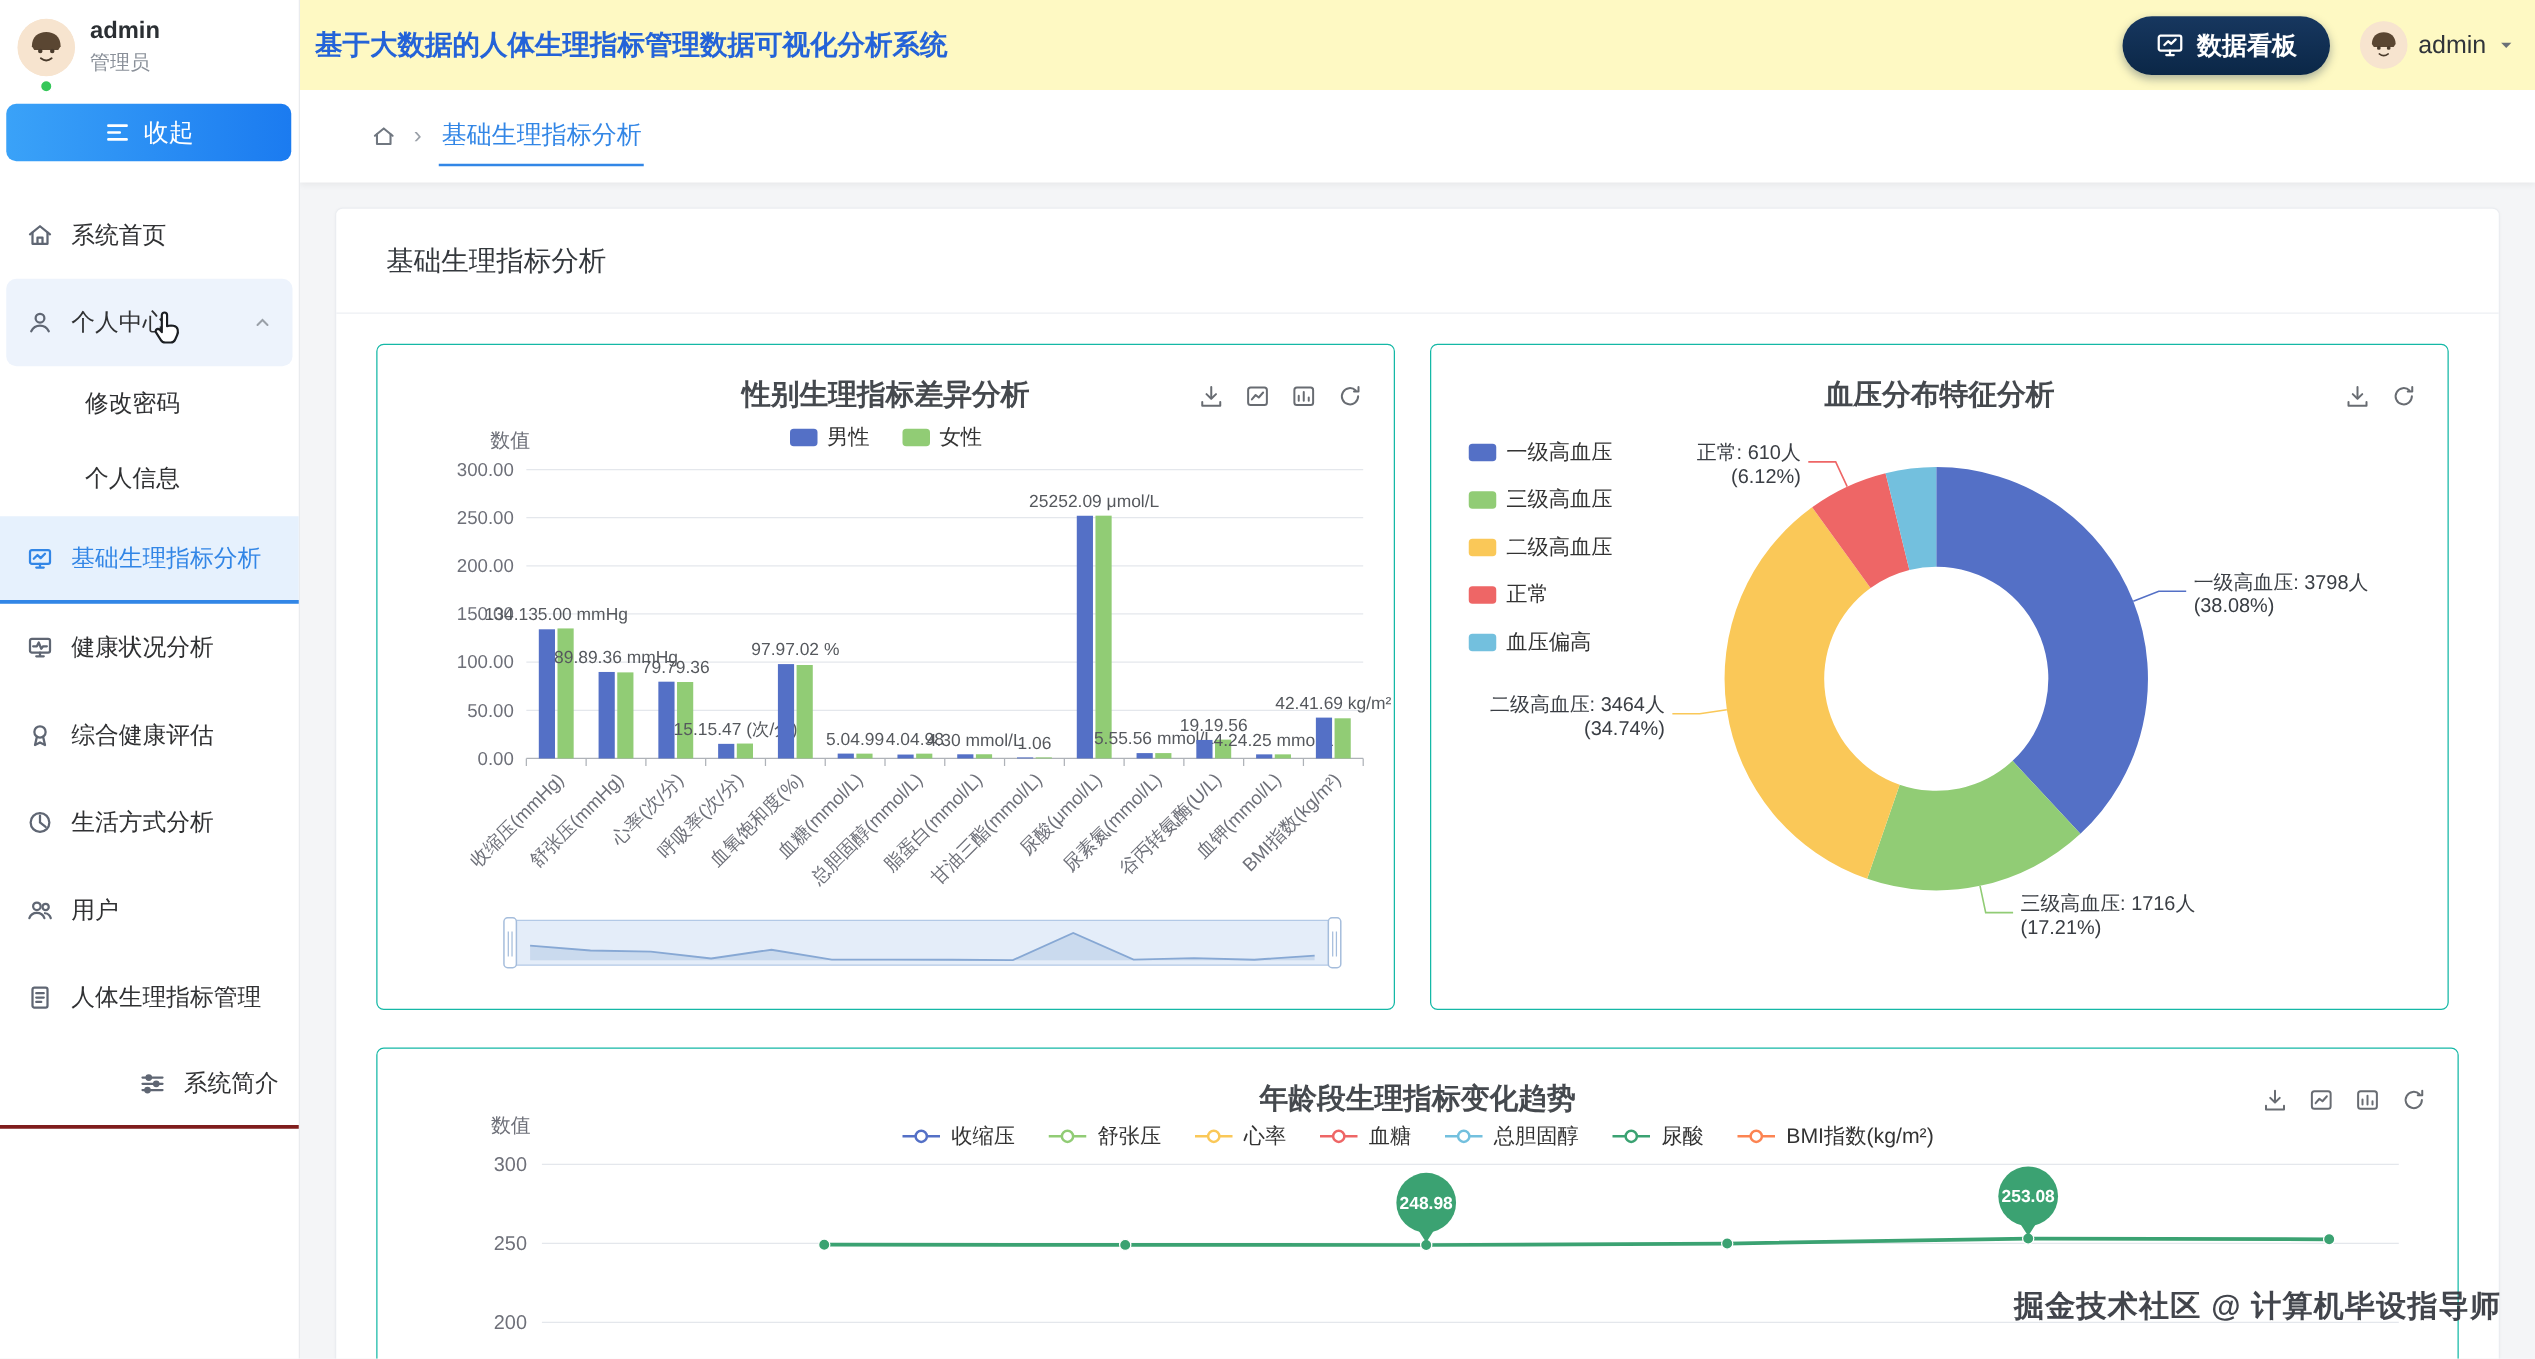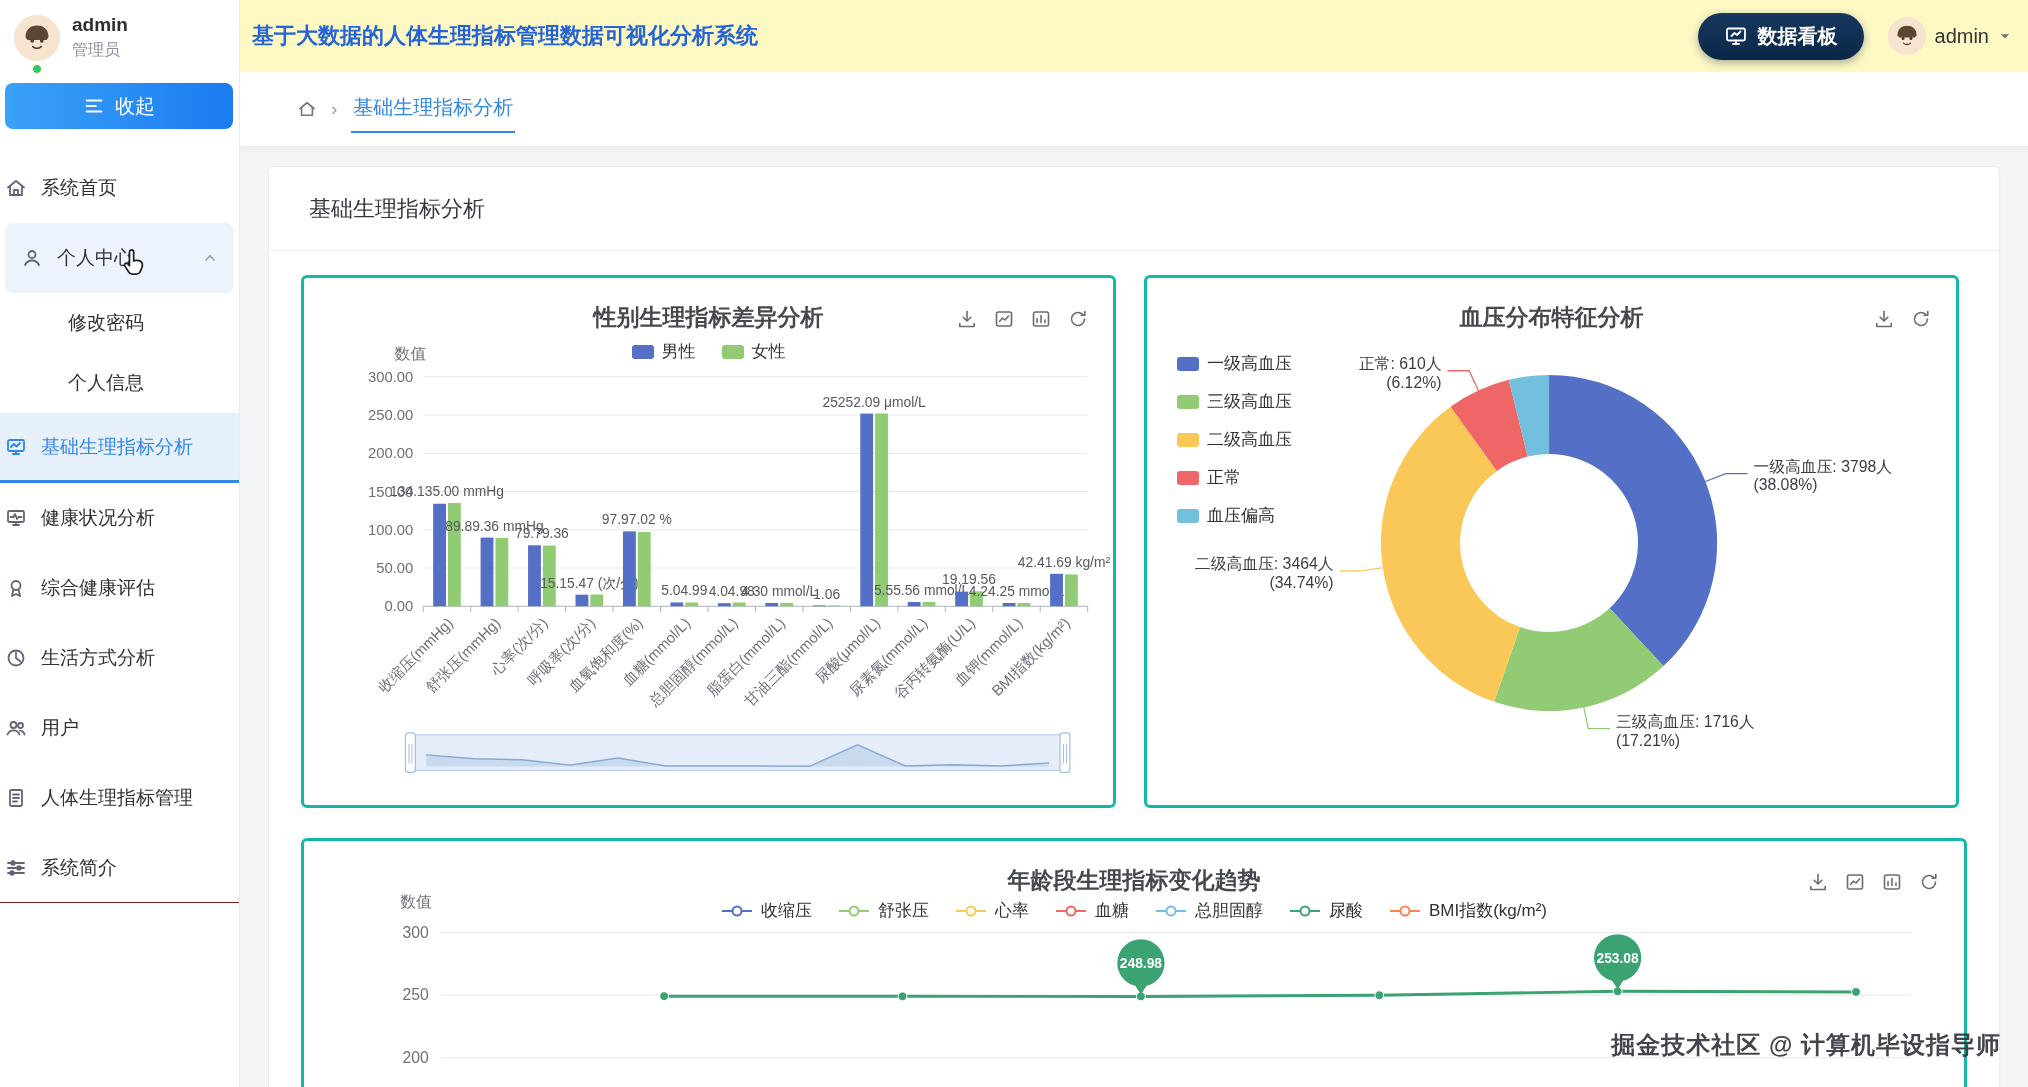--- a/index.html
+++ b/index.html
@@ -12,27 +12,27 @@
   .profile { display:flex; align-items:center; gap:12px; padding:14px 12px 8px 14px; position:relative; }
   .avatar { width:46px; height:46px; border-radius:50%; overflow:hidden; flex-shrink:0; background:#f7e4cf; }
   .avatar svg { display:block; width:100%; height:100%; }
   .profile-name { font-size:19px; font-weight:bold; color:#2b2f33; }
   .profile-role { font-size:16px; color:#8a9099; margin-top:4px; }
   .status-dot { position:absolute; left:32px; top:64px; width:10px; height:10px; border-radius:50%; background:#35c759; border:1.5px solid #fff; }
   .collapse-btn { display:flex; align-items:center; justify-content:center; gap:10px; margin:14px 5px 0 5px; width:228px; height:46px;
     background:linear-gradient(90deg,#3aa2f8,#1b7bf0); color:#fff; font-size:20px; border:none; border-radius:8px; cursor:pointer;
     font-family:inherit; }
   .menu { margin-top:24px; font-size:19px; color:#303133; }
-  .menu-item { display:flex; align-items:center; gap:13px; height:70px; padding:0 16px 0 4px; cursor:pointer; position:relative; }
+  .menu-item { display:flex; align-items:center; gap:13px; height:70px; padding:0 16px 0 20px; cursor:pointer; position:relative; }
   .mi-icon { width:24px; height:24px; color:#5f6673; display:flex; flex-shrink:0; }
   .mi-icon svg { width:100%; height:100%; }
   .menu-item.hovered { background:#edf3fc; border-radius:8px; margin:0 5px; padding-left:15px; }
   .menu-item.active { background:#e6f1fd; color:#3286e6; border-bottom:3px solid #3286e6; }
   .menu-item.active .mi-icon { color:#3286e6; }
-  .menu-item.last { border-bottom:1px solid #7f1d1d; }
+  .menu-item.last { border-bottom:3px solid #7f1d1d;justify-content:flex-end; }
   .menu-sub { height:60px; padding-left:68px; display:flex; align-items:center; cursor:pointer; color:#303133; }
   .chevron { margin-left:auto; display:flex; }
 
   
   .main { flex:1; display:flex; flex-direction:column; min-width:0; position:relative; }
   .topbar { height:72px; background:#fef9c3; display:flex; align-items:center; padding:0 16px 0 12px; gap:18px; }
   .app-title { font-size:22px; font-weight:bold; color:#2463d8; }
   .topbar-right { margin-left:auto; display:flex; gap:24px; }
   .dash-pill { display:flex; align-items:center; gap:10px; height:47px; padding:0 26px; border-radius:24px;
     background:linear-gradient(180deg,#17375f,#0b2747); color:#fff; font-size:20px; font-weight:bold; border:none; cursor:pointer;
@@ -44,21 +44,21 @@
     box-shadow:0 3px 5px rgba(0,0,0,.05); position:relative; z-index:2; }
   .bc-home { display:flex; cursor:pointer; }
   .bc-sep { color:#9aa0a8; font-size:19px; }
   .bc-current { color:#3286e6; font-size:20px; padding:8px 2px 10px; border-bottom:2.5px solid #3286e6; cursor:pointer; }
 
   .content { flex:1; overflow:hidden; padding:20px 28px; }
   .panel { background:#fff; border:1px solid #ebedf1; border-radius:6px; height:1240px; box-shadow:0 1px 3px rgba(0,0,0,.03); }
   .panel-header { height:84px; display:flex; align-items:center; padding:0 40px; font-size:22px; color:#34383d; border-bottom:1px solid #edf0f3; }
   .panel-body { padding:24px 32px 32px; }
   .charts-row { display:flex; gap:28px; }
-  .chart-card { position:relative; border:3px solid #14b8a6; border-radius:6px; background:#fff; }
+  .chart-card { position:relative; border:1px solid #14b8a6; border-radius:6px; background:#fff; }
   .chart-card.bar, .chart-card.pie { width:815px; height:533px; }
   .chart-card.line { margin-top:30px; width:100%; height:400px; }
   .chart-title { position:absolute; top:24px; left:0; right:0; text-align:center; font-size:23px; font-weight:bold; color:#45494e; z-index:2; }
   .toolbox { position:absolute; top:30px; right:24px; display:flex; gap:15px; z-index:3; }
   .tb-icon { display:flex; cursor:pointer; }
   .legend-row { position:absolute; top:62px; left:0; right:0; display:flex; justify-content:center; align-items:center; gap:26px;
     font-size:17px; color:#333; z-index:2; }
   .legend-col { position:absolute; top:74px; left:30px; display:flex; flex-direction:column; align-items:flex-start; gap:15px;
     font-size:17px; color:#333; z-index:2; }
   .lg-item { display:flex; align-items:center; gap:8px; cursor:pointer; }

